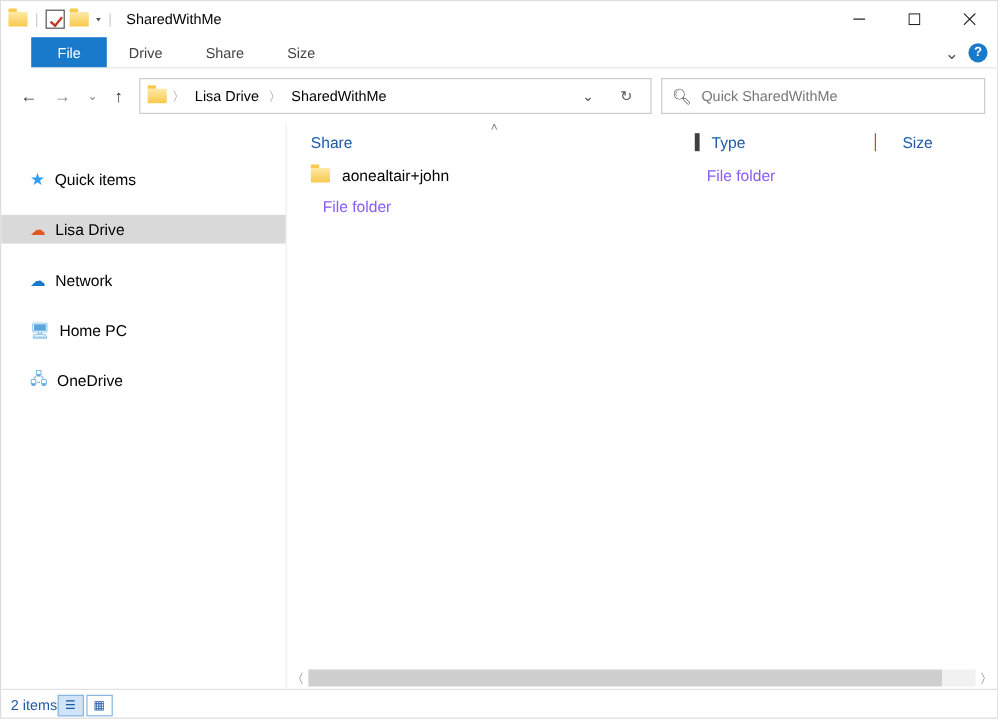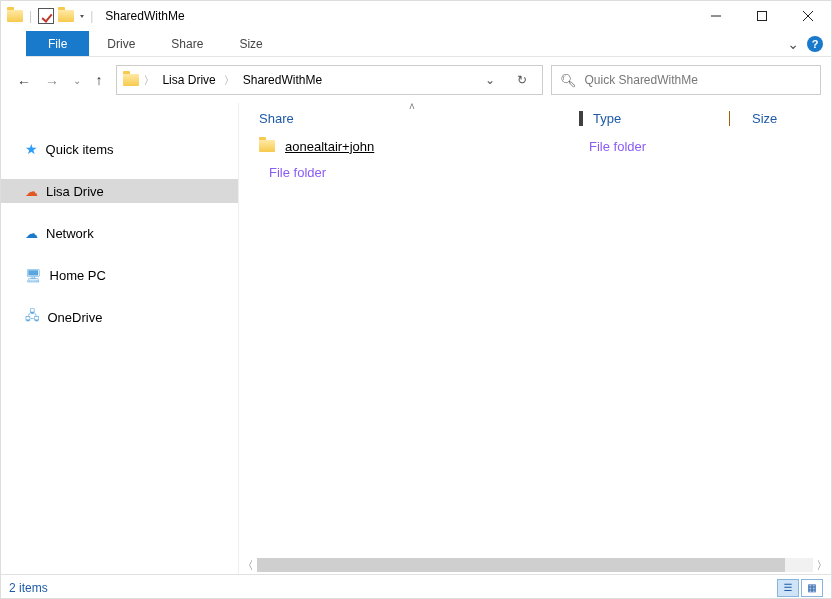--- a/index.html
+++ b/index.html
@@ -178,21 +178,21 @@
   .col-size{width:100px;border-left:1px solid #a16207;padding-left:22px;}
   .sort-caret{
     position:absolute; top:-10px; left:150px;
     font-size:10px; color:#777;
   }
   .row{
     display:flex;align-items:center;
     height:26px;padding-left:20px;
     font-size:13px;
   }
-  .cell-name{width:320px; display:flex;align-items:center;gap:10px;text-decoration:underline;}
+  .cell-name{width:320px; display:flex;align-items:center;gap:10px;}
   .cell-type{width:150px;color:#8b5cf6;padding-left:10px;}
   .cell-size{width:100px;padding-left:10px;}
 
   .hscroll{
     position:absolute;left:0;right:0;bottom:0;
     height:18px;
     display:flex;align-items:center;
   }
   .hscroll .larr,.hscroll .rarr{
     width:18px;text-align:center;color:#666;font-size:11px;
@@ -203,21 +203,20 @@
   .hscroll .thumb{
     position:absolute;left:0;top:0;height:100%;
     width:95%;background:#cfcfcf;
   }
 
   
   .status-bar{
     height:26px;
     border-top:1px solid #e1e1e1;
     display:flex;align-items:center;
-    justify-content:space-between;
     padding:0 8px;
     font-size:12px;color:#1e5aa8;
   }
   .view-toggles{display:flex;gap:2px;}
   .view-btn{
     width:22px;height:18px;border:1px solid #88b5e0;
     display:flex;align-items:center;justify-content:center;
     font-size:10px;color:#1e5aa8;background:#fff;
   }
   .view-btn.active{background:#cfe5f7;}

